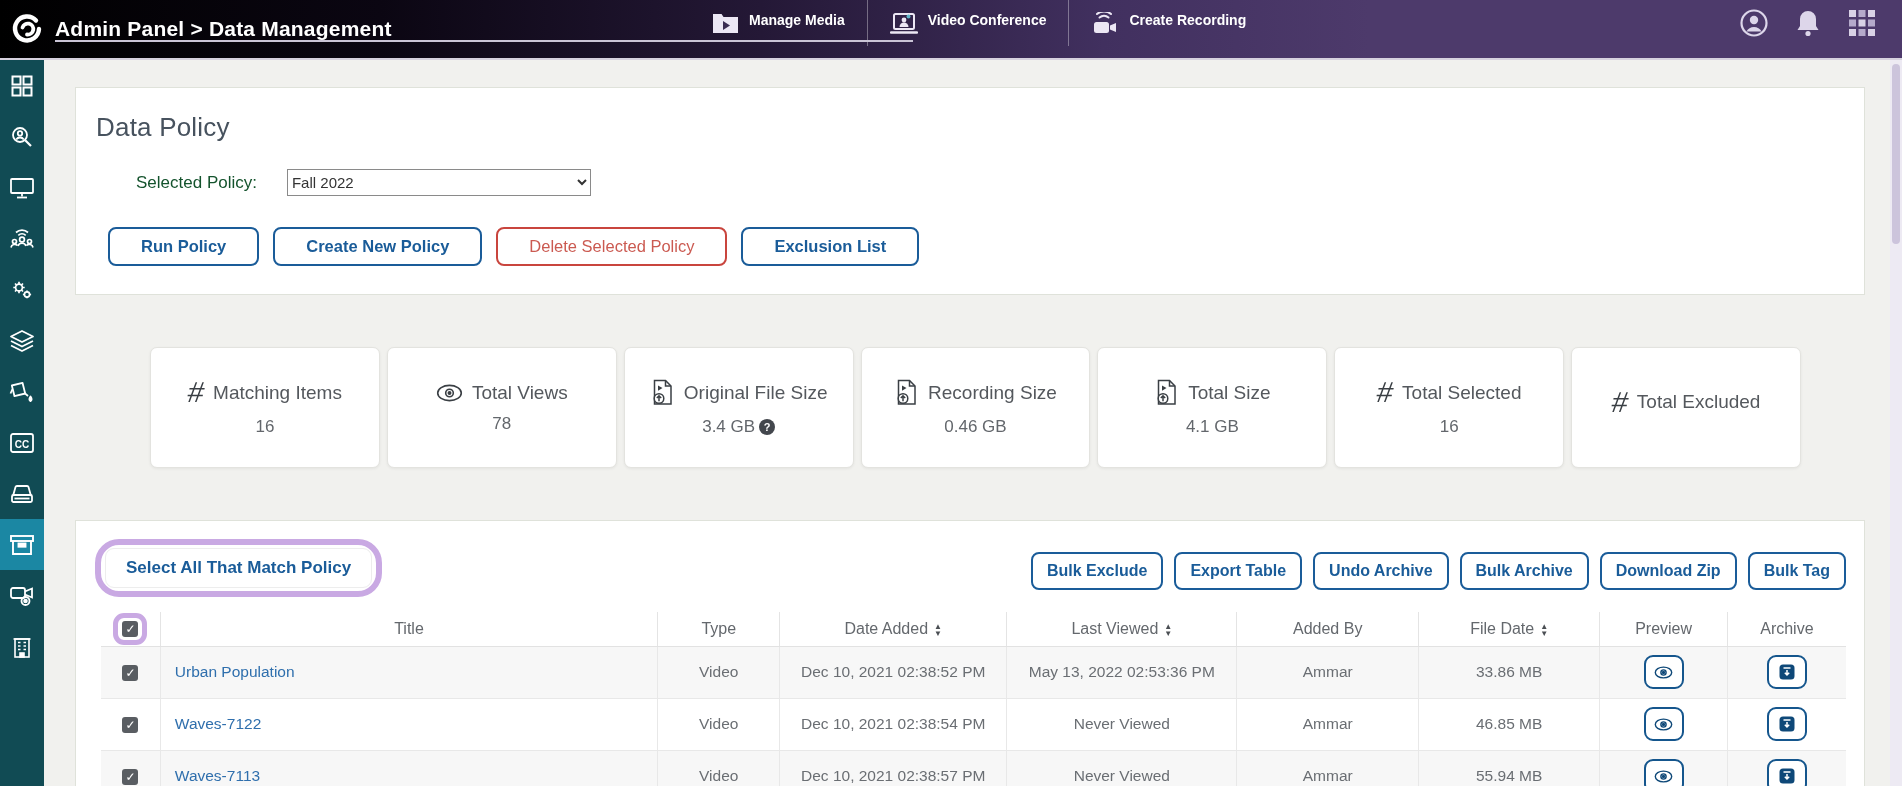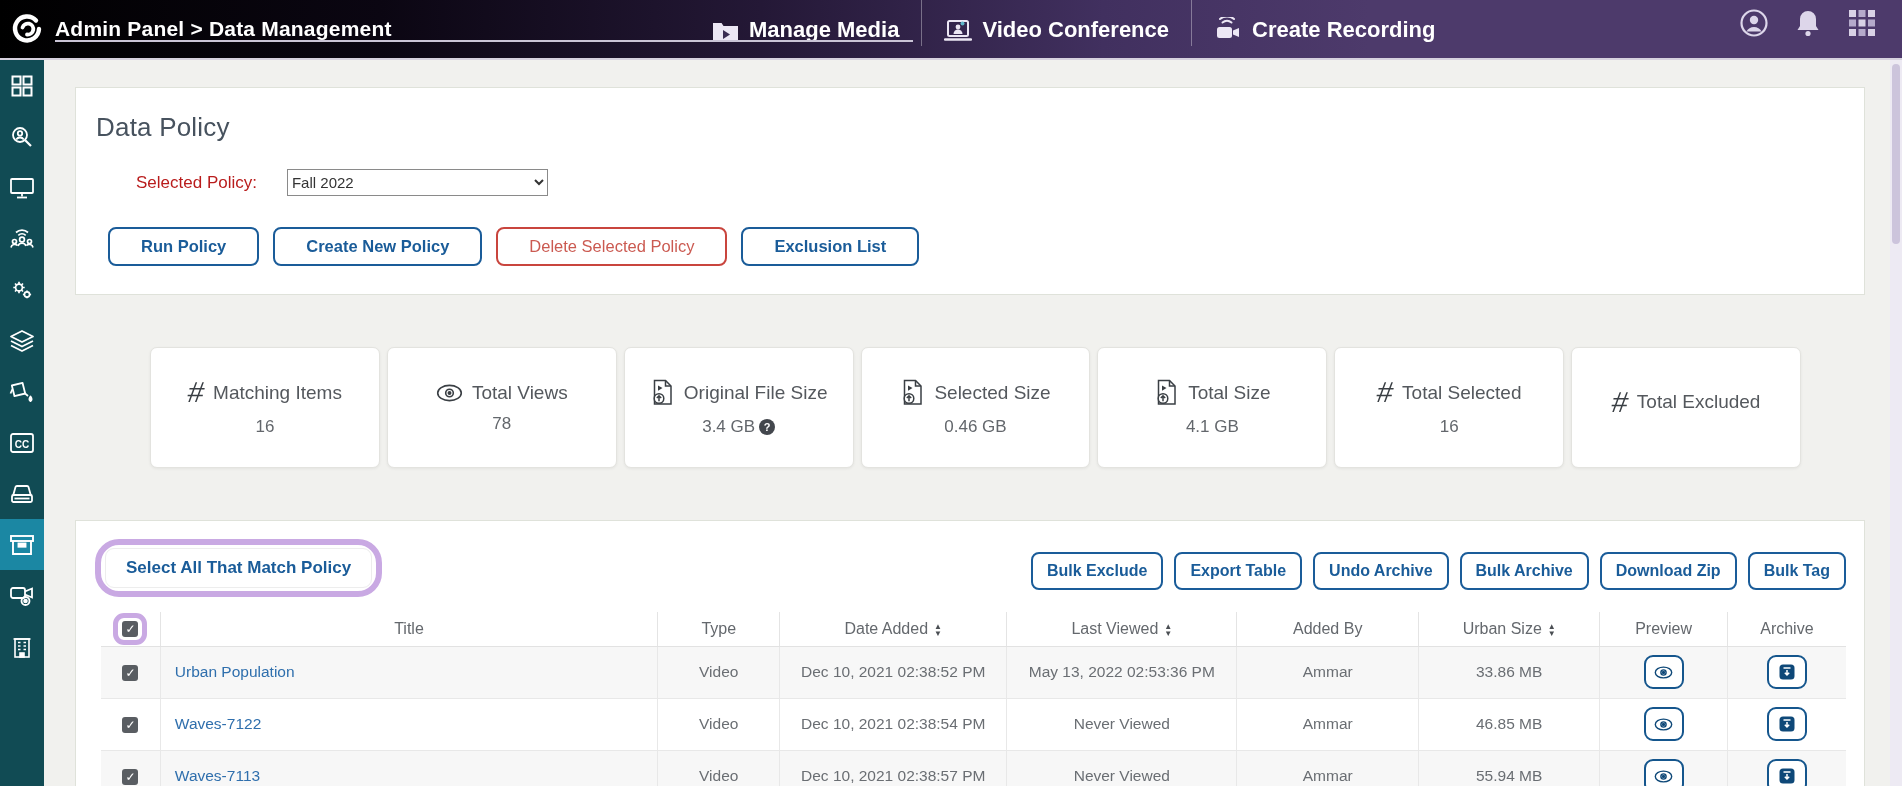--- a/index.html
+++ b/index.html
@@ -13,42 +13,42 @@
        font-family:"Liberation Sans",sans-serif;-webkit-font-smoothing:antialiased;}
 
   
   .topbar{position:relative;height:60px;display:flex;align-items:center;
     background:linear-gradient(90deg,#000 0%,#0b0612 20%,#241836 40%,#41305f 58%,var(--topbar-purple) 72%,var(--topbar-purple) 100%);
     border-bottom:2px solid #d6d1de;}
   .brand{display:flex;align-items:center;gap:11px;padding-left:10px;}
   .brand-title{color:#fff;font-size:21px;font-weight:bold;letter-spacing:.2px;white-space:nowrap;}
   .topbar::after{content:"";position:absolute;left:55px;top:40px;width:858px;height:2px;background:#cac4d6;}
   .top-menu{position:absolute;left:690px;top:0;height:46px;display:flex;align-items:stretch;}
-  .menu-item{display:flex;align-items:flex-end;gap:10px;padding:3px 22px;color:#fff;font-size:22px;font-weight:bold;cursor:pointer;}
+  .menu-item{display:flex;align-items:flex-start;gap:10px;padding:12px 22px;color:#fff;font-size:14px;font-weight:bold;cursor:pointer;}
   .menu-item + .menu-item{border-left:1px solid rgba(255,255,255,.35);}
   .top-right{position:absolute;right:26px;top:0;height:46px;display:flex;align-items:center;gap:27px;}
   .top-right svg{display:block;}
 
   
   .layout{display:flex;height:736px;}
   .sidebar{width:44px;background:var(--sidebar-teal);display:flex;flex-direction:column;padding-top:0;flex:none;}
   .side-item{height:51px;display:flex;align-items:center;justify-content:center;cursor:pointer;}
   .side-item.active{background:var(--sidebar-active);}
   .main{flex:1;position:relative;overflow:hidden;}
   .v-scroll{width:12px;background:#edeaf3;position:relative;flex:none;}
   .v-thumb{position:absolute;top:4px;left:2px;width:8px;height:180px;background:#ccc4dc;border-radius:4px;}
   .h-scroll{position:absolute;left:0;right:0;bottom:0;height:9px;background:#d2d2d2;}
 
   
   .policy-card{margin:27px 25px 4px 31px;height:208px;background:#fff;border:1px solid #dfe2da;
     padding:24px 20px 0 18px;overflow:hidden;}
   .policy-heading{margin:0 0 0 2px;font-size:26px;font-weight:400;color:#47525e;letter-spacing:.2px;}
   .policy-row{display:flex;align-items:center;gap:30px;margin:26px 0 0 42px;}
-  .policy-label{color:#b91c1c;font-size:17px;}
-  .policy-select{width:261px;height:27px;font-size:15px;color:#333;border:1px solid #8a8a8a;background:#fff;
+  .policy-label{color:#14532d;font-size:17px;}
+  .policy-select{width:304px;height:27px;font-size:15px;color:#333;border:1px solid #8a8a8a;background:#fff;
     font-family:"Liberation Sans",sans-serif;}
   .policy-buttons{display:flex;gap:14px;margin:31px 0 0 14px;}
   .btn{background:#fff;border:2px solid var(--accent-blue);color:var(--accent-blue);border-radius:8px;
     padding:8px 31px;font-size:16.5px;font-weight:bold;font-family:"Liberation Sans",sans-serif;cursor:pointer;white-space:nowrap;}
   .btn.danger{border-color:var(--danger-red);color:#cb5a51;font-weight:400;}
 
   
   .stats-row{display:flex;gap:7px;margin:52px 89px 0 106px;}
   .stat-card{flex:1;height:121px;background:#fff;border:1px solid #e3e3df;border-radius:7px;
     box-shadow:0 1px 3px rgba(0,0,0,.06);display:flex;flex-direction:column;align-items:center;justify-content:center;gap:10px;}
@@ -378,21 +378,21 @@
             <svg width="25" height="29" viewBox="0 0 25 29">
                 <g fill="none" stroke="#3a3f44" stroke-width="1.5">
               <path d="M4.5 2.5 h11 l5.5 5.5 v18 h-16.5 z"></path>
                   <path d="M15.5 2.5 v5.5 h5.5"></path>
               <path d="M8 7.5 l4.5 2.6 -4.5 2.6 z" fill="#3a3f44" stroke="none"></path>
               <circle cx="9" cy="20.5" r="4.8" fill="#fff"></circle>
               <path d="M9 23.2 v-5 M6.8 20 l2.2 -2.2 2.2 2.2"></path>
                 </g>
               </svg>
           </span>
-          <span>Selected Size</span>
+          <span>Recording Size</span>
           </div>
         <div class="stat-value">0.46 GB</div>
       </div>
       <div class="stat-card">
         <div class="stat-label">
           <span style="line-height:0;">
             <svg width="25" height="29" viewBox="0 0 25 29">
                 <g fill="none" stroke="#3a3f44" stroke-width="1.5">
               <path d="M4.5 2.5 h11 l5.5 5.5 v18 h-16.5 z"></path>
                   <path d="M15.5 2.5 v5.5 h5.5"></path>
@@ -463,21 +463,21 @@
                   <i>▲</i>
                   <i>▼</i>
                 </span></th>
             <th>
               <span>Last Viewed</span><span class="sort">
                   <i>▲</i>
                   <i>▼</i>
                 </span></th>
             <th>Added By</th>
             <th>
-              <span>Urban Size</span><span class="sort">
+              <span>File Date</span><span class="sort">
                   <i>▲</i>
                   <i>▼</i>
                 </span></th>
             <th>Preview</th>
             <th>Archive</th>
           </tr>
         </thead>
         <tbody>
           <tr>
             <td><span class="cb">✓</span></td>

